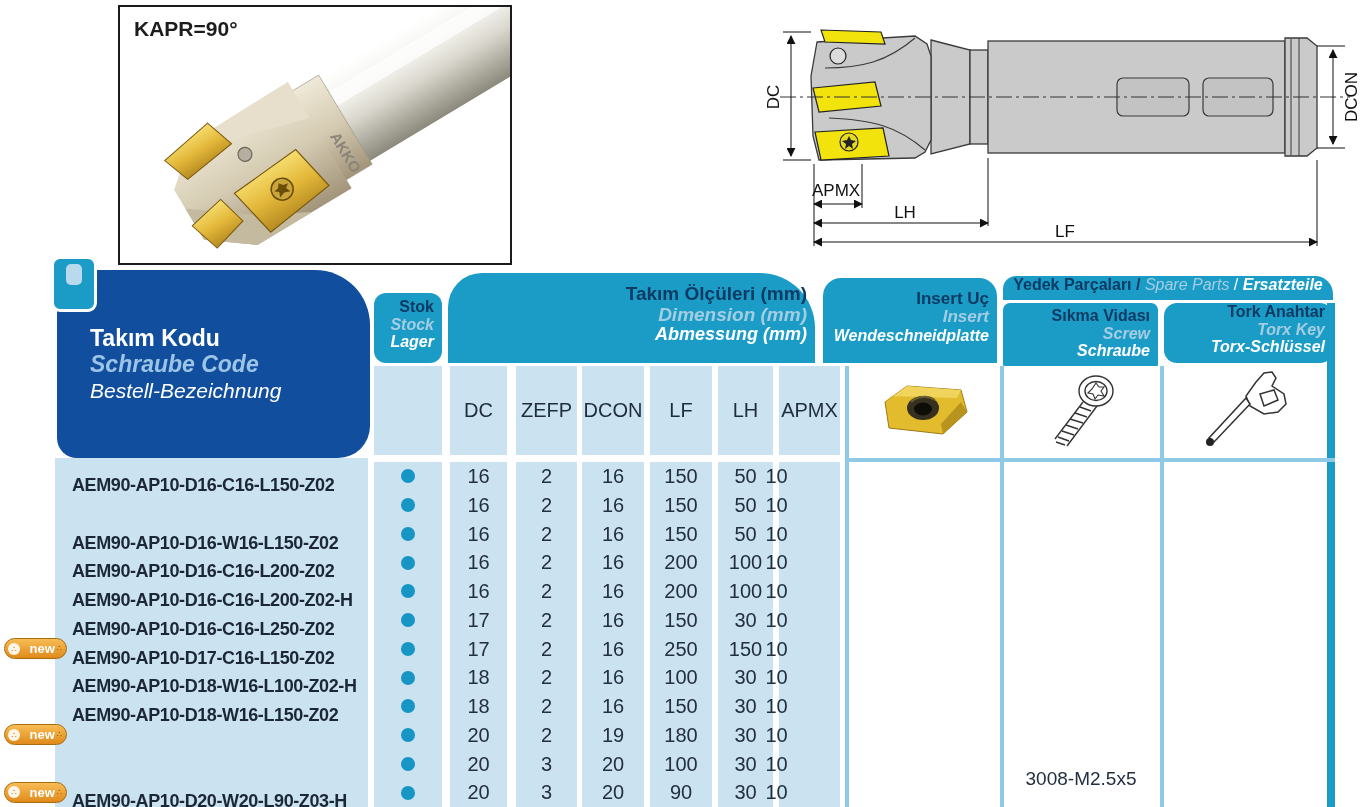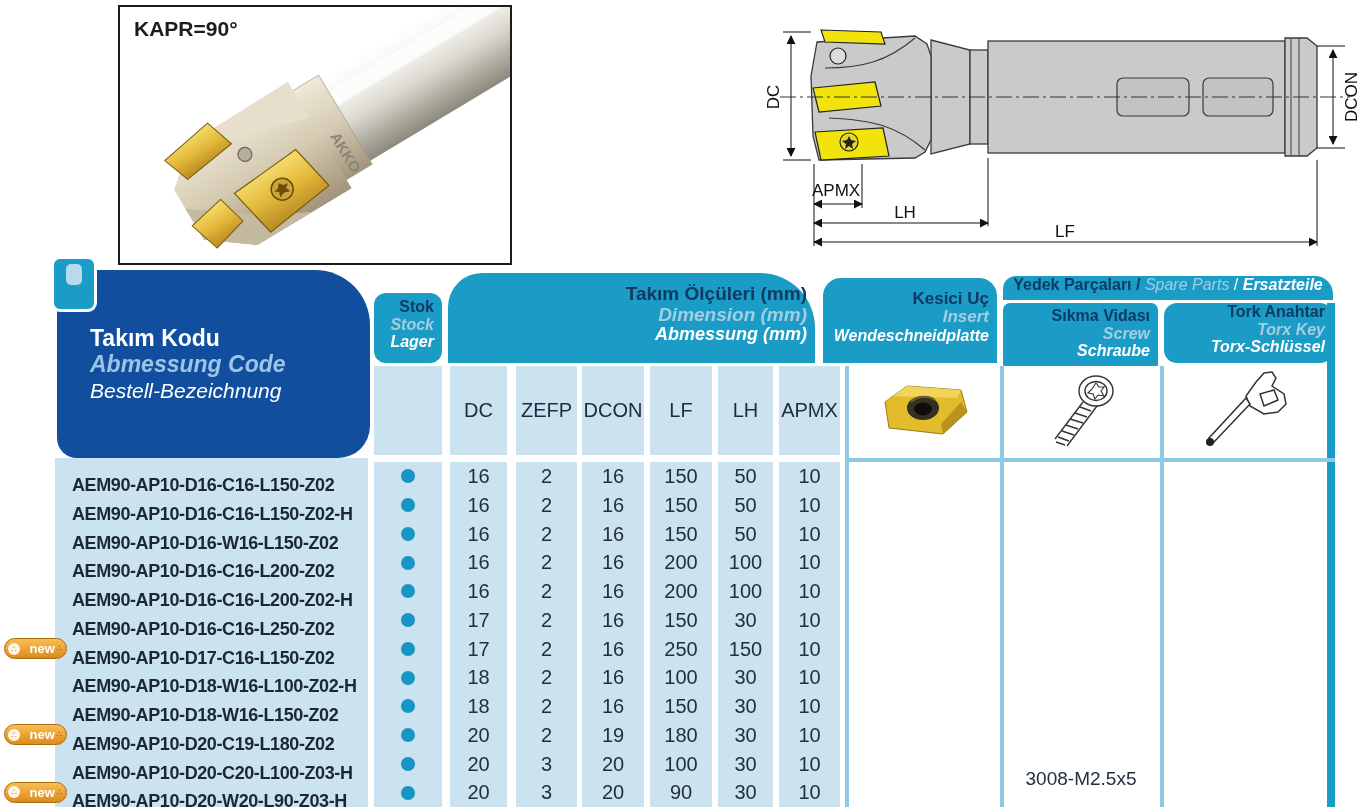--- a/index.html
+++ b/index.html
@@ -57,21 +57,21 @@
   .hline{position:absolute;left:845px;top:458px;width:490px;height:4px;background:#8ecae6;}
   
   #rows-layer{position:absolute;left:0;top:462px;width:845px;height:345px;}
   .row{position:absolute;left:0;width:845px;height:28.75px;}
   .rcode{position:absolute;left:72px;top:9px;height:28.75px;line-height:28.75px;
          font-size:18px;font-weight:bold;letter-spacing:-0.4px;color:#1c2736;white-space:nowrap;}
   .rdot{position:absolute;left:401px;top:7.4px;width:14px;height:14px;border-radius:50%;background:#1795c4;}
   .rnum{position:absolute;top:0;height:28.75px;line-height:28.75px;text-align:center;
         font-size:20px;color:#222f40;}
   .ndc{left:450px;width:57px;} .nzefp{left:516px;width:61px;} .ndcon{left:582px;width:62px;}
-  .nlf{left:650px;width:62px;} .nlh{left:718px;width:55px;} .napmx{left:779px;width:61px;}
+  .nlf{left:650px;width:62px;} .nlh{left:718px;width:55px;} .napmx{left:746px;width:61px;}
   
   .nbadge{position:absolute;left:4px;top:3.6px;width:63px;height:21px;border-radius:11px;
           background:linear-gradient(#f7bd55,#e08a1a);border:1px solid #a86c10;
           box-sizing:border-box;display:flex;align-items:center;justify-content:center;gap:2px;}
   .nbadge b{color:#fff;font-size:13px;line-height:1;margin-left:7px;}
   .nb-d{font-style:normal;font-size:9px;line-height:1;}
   .nb-d.l{background:#fdf6e8;border-radius:50%;width:12px;height:12px;line-height:12px;
           text-align:center;color:#c87d18;}
   .nb-d.r{color:#8a5c10;}
   .screw-code{position:absolute;left:1004px;top:765px;width:154px;height:28.75px;line-height:28.75px;
@@ -174,38 +174,38 @@
     <text class="dim-label" x="300" y="229" text-anchor="middle">LF</text>
     <line x1="49" y1="234" x2="552" y2="234" stroke="#111" stroke-width="1" marker-start="url(#arr)" marker-end="url(#arr)"></line>
   </svg>
 
   <div class="tab-icon">
       <i></i>
     </div>
 
   <div class="blk code-hdr">
     <span class="l1">Takım Kodu</span>
-    <span class="l2">Abmessung Code</span>
+    <span class="l2">Schraube Code</span>
     <span class="l3">Bestell-Bezeichnung</span>
   </div>
 
   <div class="blk teal hdr3 stok-hdr">
     <span class="t1">Stok</span>
     <span class="t2">Stock</span>
     <span class="t3">Lager</span>
   </div>
 
   <div class="blk teal hdr3 dim-hdr">
     <span class="t1">Takım Ölçüleri (mm)</span>
     <span class="t2">Dimension (mm)</span>
     <span class="t3">Abmessung (mm)</span>
   </div>
 
   <div class="blk teal hdr3 ins-hdr">
-    <span class="t1">Kesici Uç</span>
+    <span class="t1">Insert Uç</span>
     <span class="t2">Insert</span>
     <span class="t3">Wendeschneidplatte</span>
   </div>
 
   <div class="blk teal spare-bar">
     <span class="t1">Yedek Parçaları</span><span class="sep1"> / </span><span class="t2">Spare Parts</span><span class="sep2"> / </span><span class="t3">Ersatzteile</span>
   </div>
 
   <div class="blk teal hdr3 screw-hdr">
     <span class="t1">Sıkma Vidası</span>
@@ -282,21 +282,20 @@
     <span class="rdot" style="visibility: visible;"></span>
     <span class="rnum ndc">16</span>
     <span class="rnum nzefp">2</span>
     <span class="rnum ndcon">16</span>
     <span class="rnum nlf">150</span>
     <span class="rnum nlh">50</span>
     <span class="rnum napmx">10</span>
   </div>
       <div class="row" style="top: 28.75px;">
 
-    <span class="rcode">AEM90-AP10-D16-C16-L150-Z02-H</span>
     <span class="rdot" style="visibility: visible;"></span>
     <span class="rnum ndc">16</span>
     <span class="rnum nzefp">2</span>
     <span class="rnum ndcon">16</span>
     <span class="rnum nlf">150</span>
     <span class="rnum nlh">50</span>
     <span class="rnum napmx">10</span>
   </div>
       <div class="row" style="top: 57.5px;">
 
@@ -378,32 +377,30 @@
     <span class="rnum nlf">150</span>
     <span class="rnum nlh">30</span>
     <span class="rnum napmx">10</span>
   </div>
       <div class="row" style="top: 258.75px;">
     <span class="nbadge" style="visibility: visible;">
           <i class="nb-d l">∴</i>
           <b>new</b>
           <i class="nb-d r">∴</i>
         </span>
-    <span class="rcode">AEM90-AP10-D20-C19-L180-Z02</span>
     <span class="rdot" style="visibility: visible;"></span>
     <span class="rnum ndc">20</span>
     <span class="rnum nzefp">2</span>
     <span class="rnum ndcon">19</span>
     <span class="rnum nlf">180</span>
     <span class="rnum nlh">30</span>
     <span class="rnum napmx">10</span>
   </div>
       <div class="row" style="top: 287.5px;">
 
-    <span class="rcode">AEM90-AP10-D20-C20-L100-Z03-H</span>
     <span class="rdot" style="visibility: visible;"></span>
     <span class="rnum ndc">20</span>
     <span class="rnum nzefp">3</span>
     <span class="rnum ndcon">20</span>
     <span class="rnum nlf">100</span>
     <span class="rnum nlh">30</span>
     <span class="rnum napmx">10</span>
   </div>
       <div class="row" style="top: 316.25px;">
     <span class="nbadge" style="visibility: visible;">

